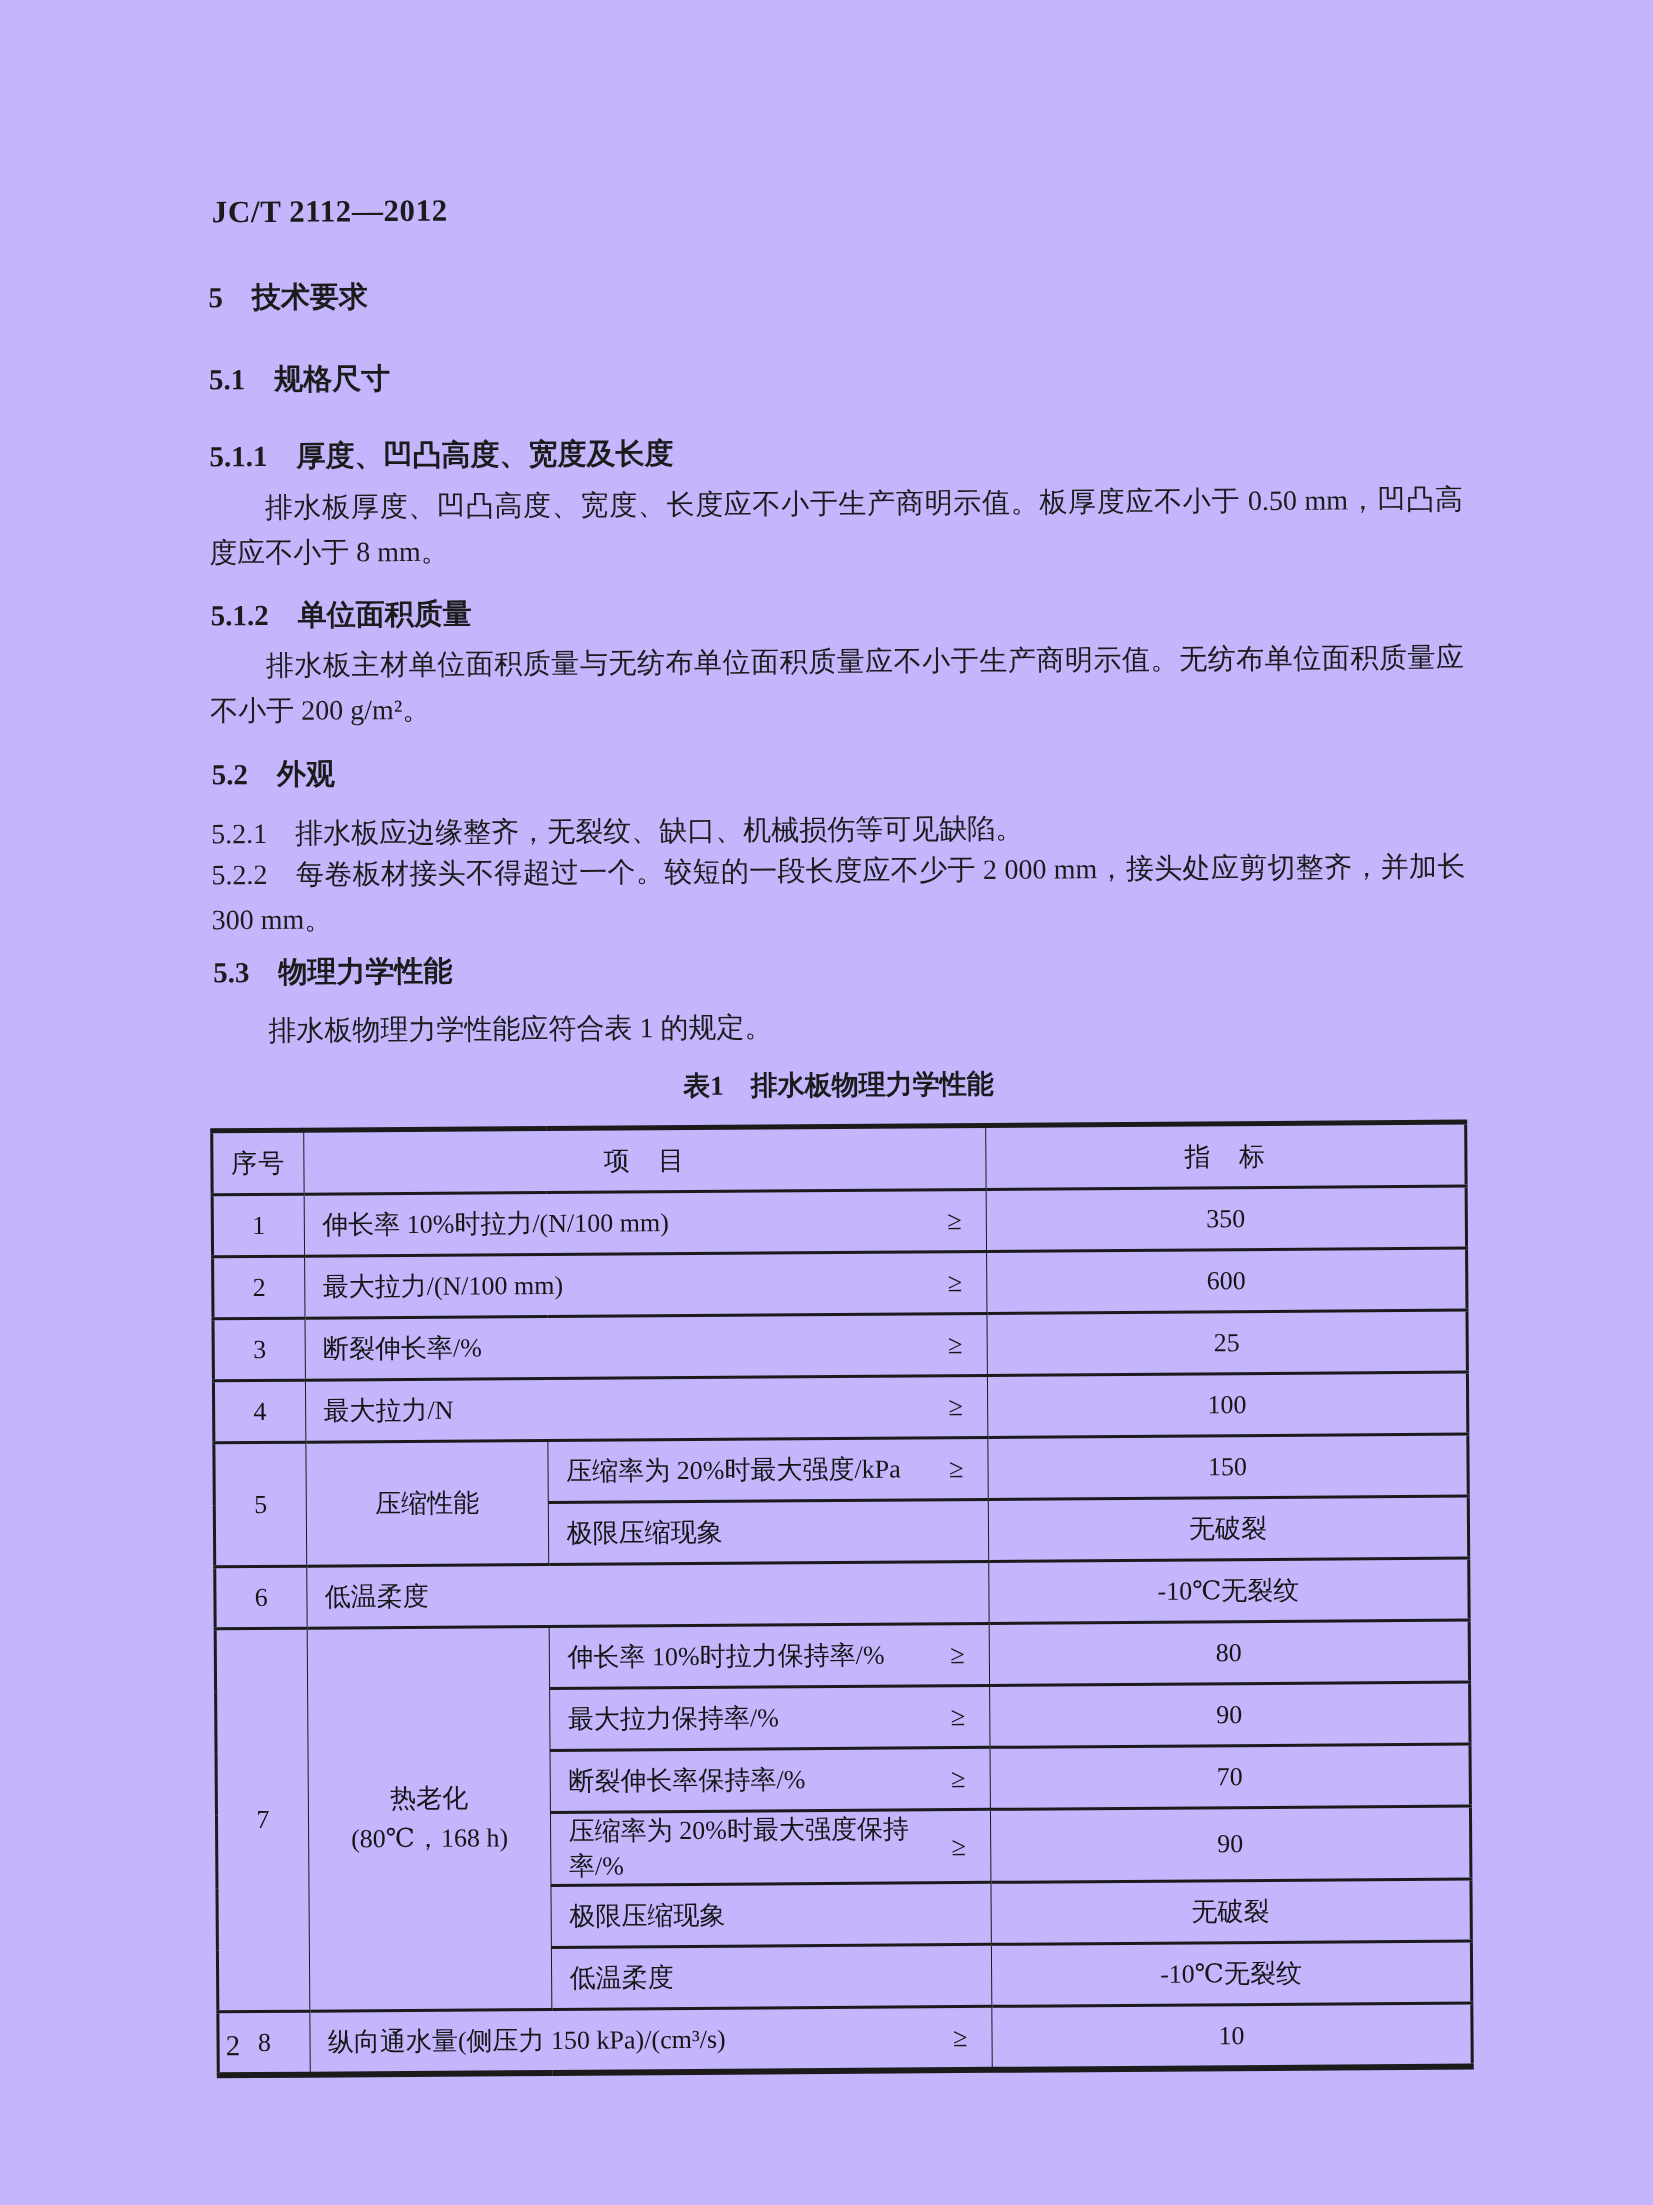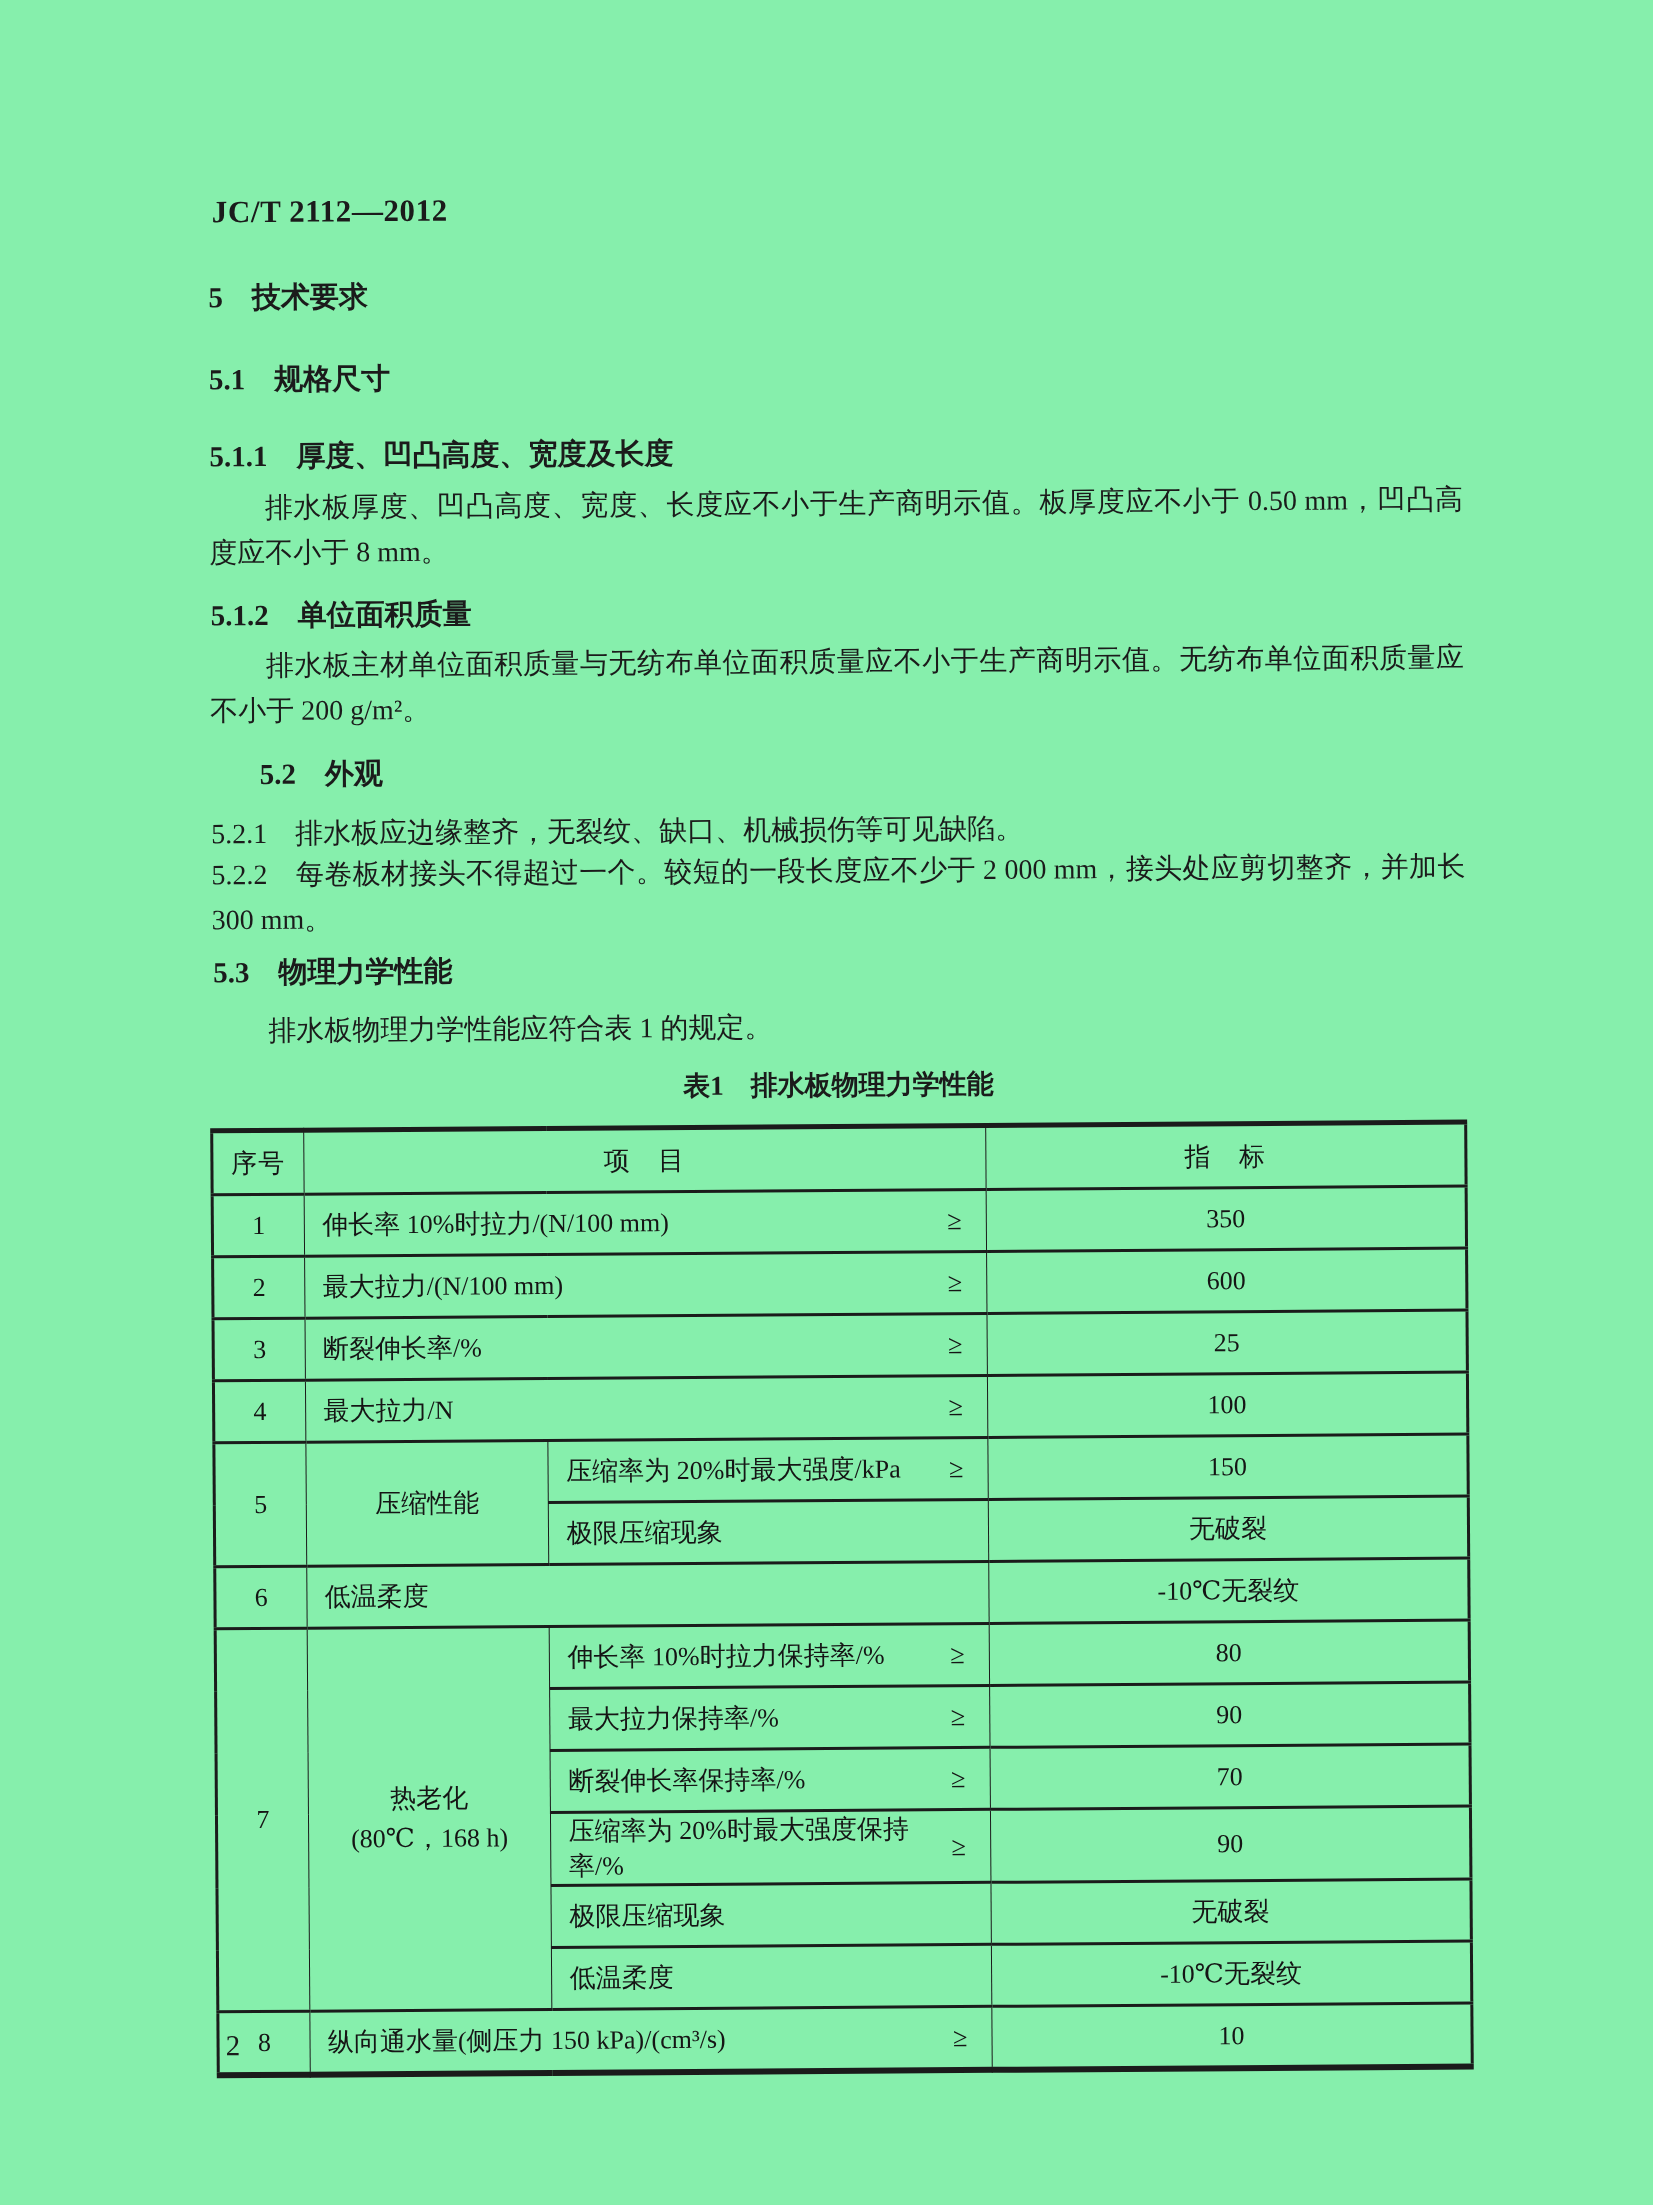--- a/index.html
+++ b/index.html
@@ -1,19 +1,19 @@
 <!DOCTYPE html>
 <html style="font-size:10px"><head>
 <meta charset="utf-8">
 <style>
   html,body { margin:0; padding:0; background:#e8e8e8; }
   .page {
     position:relative;
     width:1654px; height:2205px;
-    background:#86efac;
+    background:#c4b5fd;
     color:#1b1b1b;
     font-family:"Liberation Serif","DejaVu Serif",serif;
     overflow:hidden;
   }
   .content {
     position:absolute; inset:0;
     transform:rotate(-0.4deg);
     transform-origin:827px 1101px;
   }
   .doc-header {
@@ -21,21 +21,21 @@
     font-size:31px; font-weight:bold; letter-spacing:0.6px;
   }
   .sec-heading {
     position:absolute; left:214px;
     font-size:29px; font-weight:bold; white-space:pre;
   }
   .h5   { top:274px; }
   .h51  { top:356px; }
   .h511 { top:433px; }
   .h512 { top:592px; }
-  .h52  { top:751px;margin-left:48px; }
+  .h52  { top:751px; }
   .h53  { top:949px; }
   .para {
     position:absolute; left:213px; width:1254px;
     font-size:28px; line-height:45px; text-align:justify;
   }
   .indent { text-indent:2em; }
   .p511 { top:481px; }
   .p512 { top:639px; }
   .p521 { top:807px; }
   .p522 { top:848px; }

